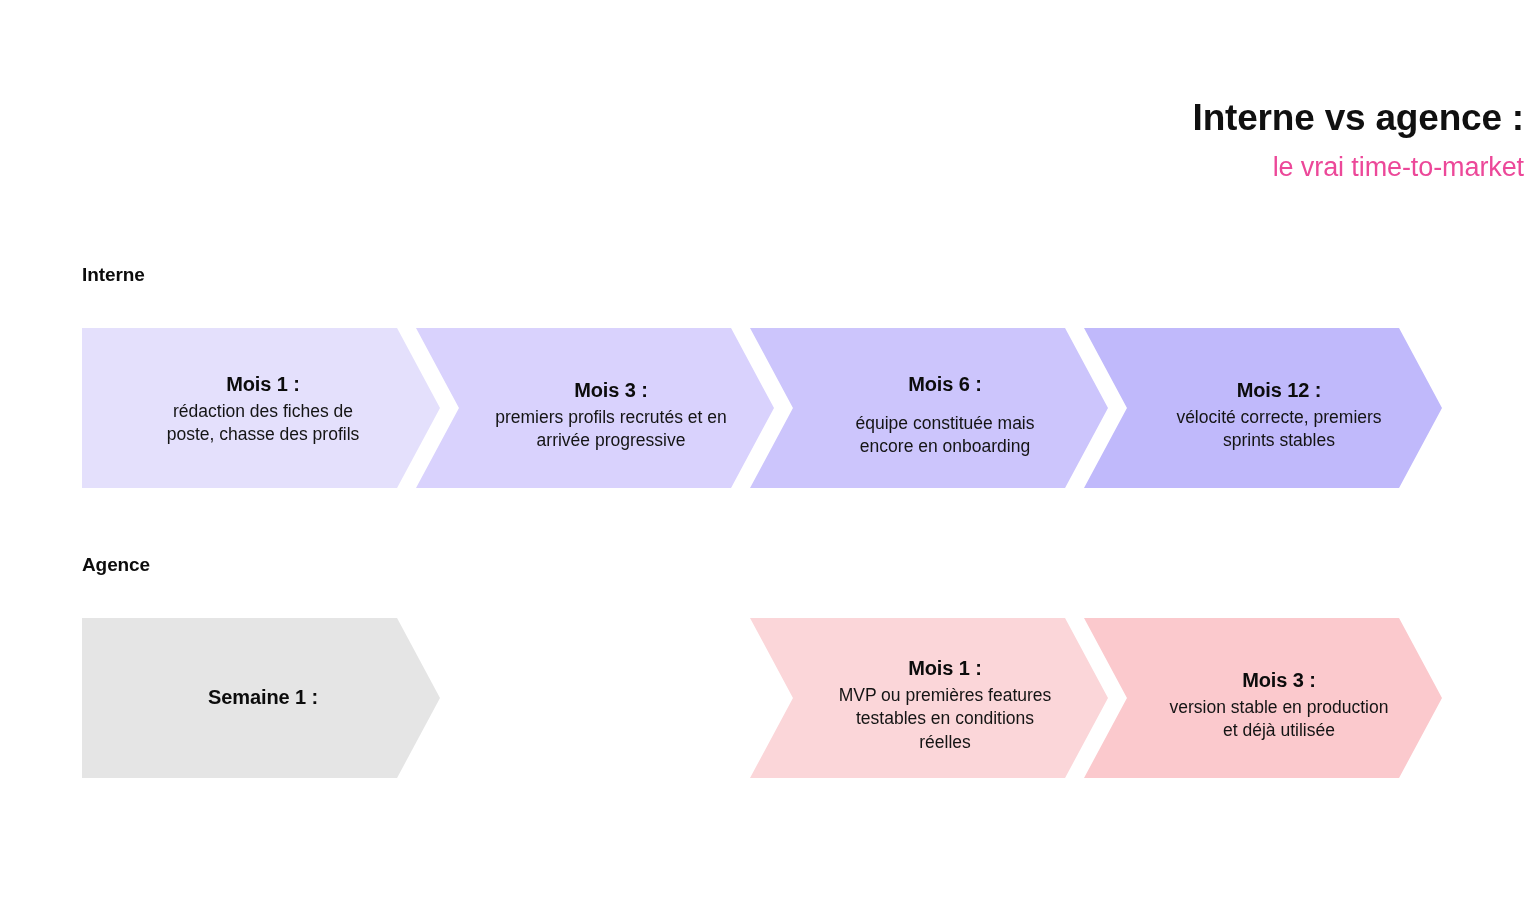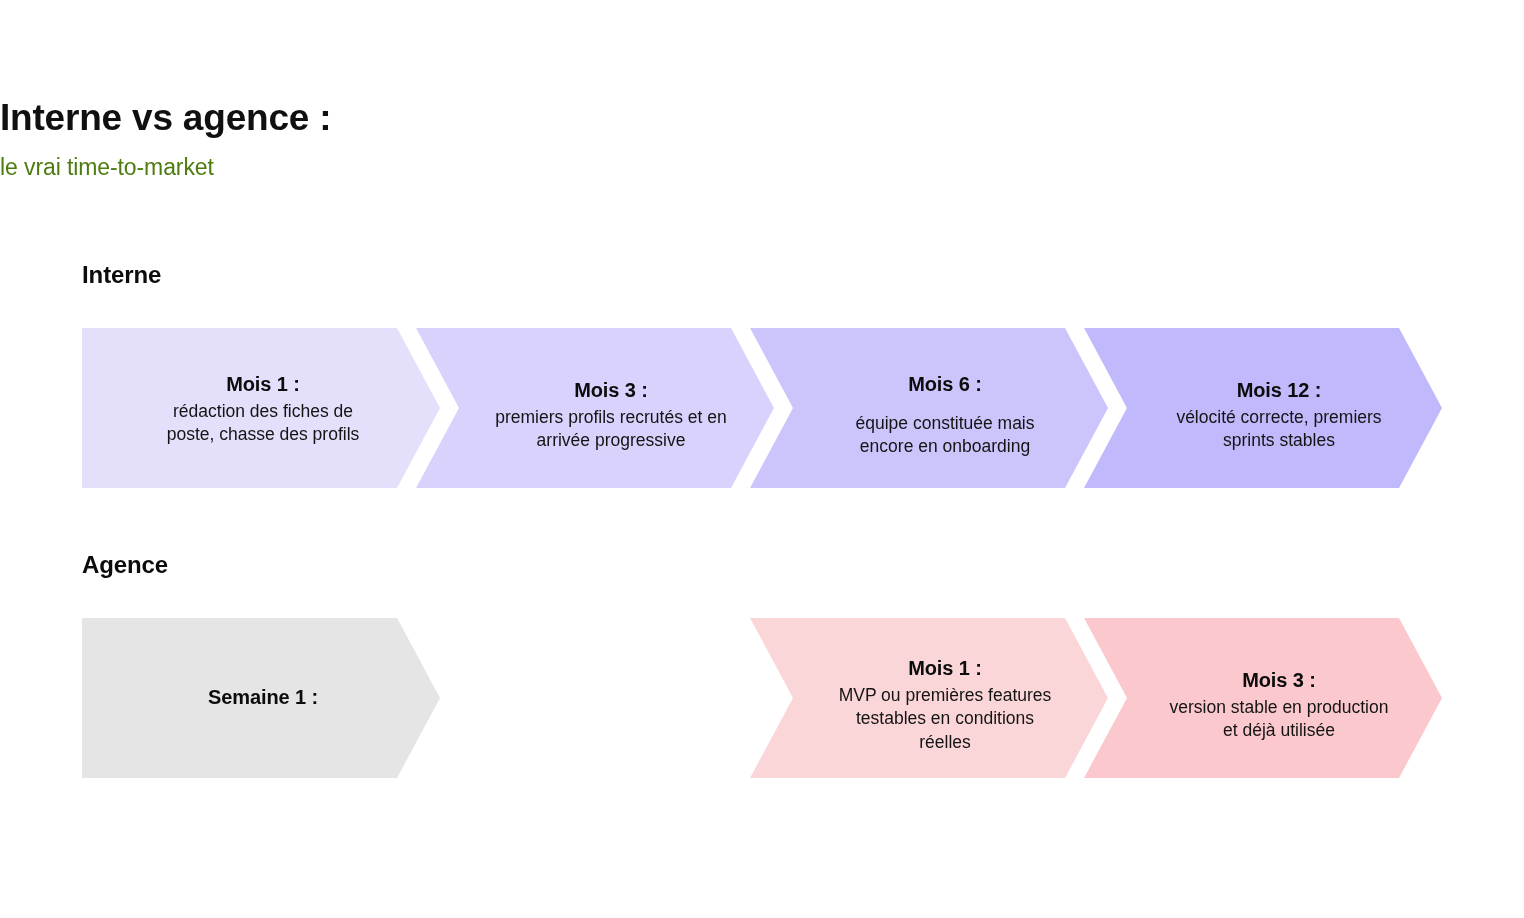--- a/index.html
+++ b/index.html
@@ -23,50 +23,50 @@
     height: 918px;
     background: #ffffff;
   }
 
   
   .title-block {
     position: absolute;
     left: 0;
     top: 94px;
     width: 1524px;
-    text-align: left;
+    text-align: right;
   }
   .title-main {
     display: block;
     font-size: 37px;
     font-weight: 700;
     letter-spacing: -0.2px;
     line-height: 48px;
     color: #101010;
   }
   .title-sub {
     display: block;
-    font-size: 23px;
+    font-size: 27px;
     font-weight: 400;
     line-height: 50px;
     letter-spacing: -0.1px;
-    color: #4d7c0f;
+    color: #ec4899;
   }
 
   
   .section {
     position: absolute;
     left: 82px;
     width: 1380px;
   }
   .section-interne { top: 258px; }
   .section-agence  { top: 548px; }
 
   .section-label {
-    font-size: 24px;
+    font-size: 19px;
     font-weight: 700;
     line-height: 34px;
     letter-spacing: -0.1px;
     color: #0c0c0c;
     margin: 0 0 36px 0;
   }
 
   
   .arrow-row {
     position: relative;

